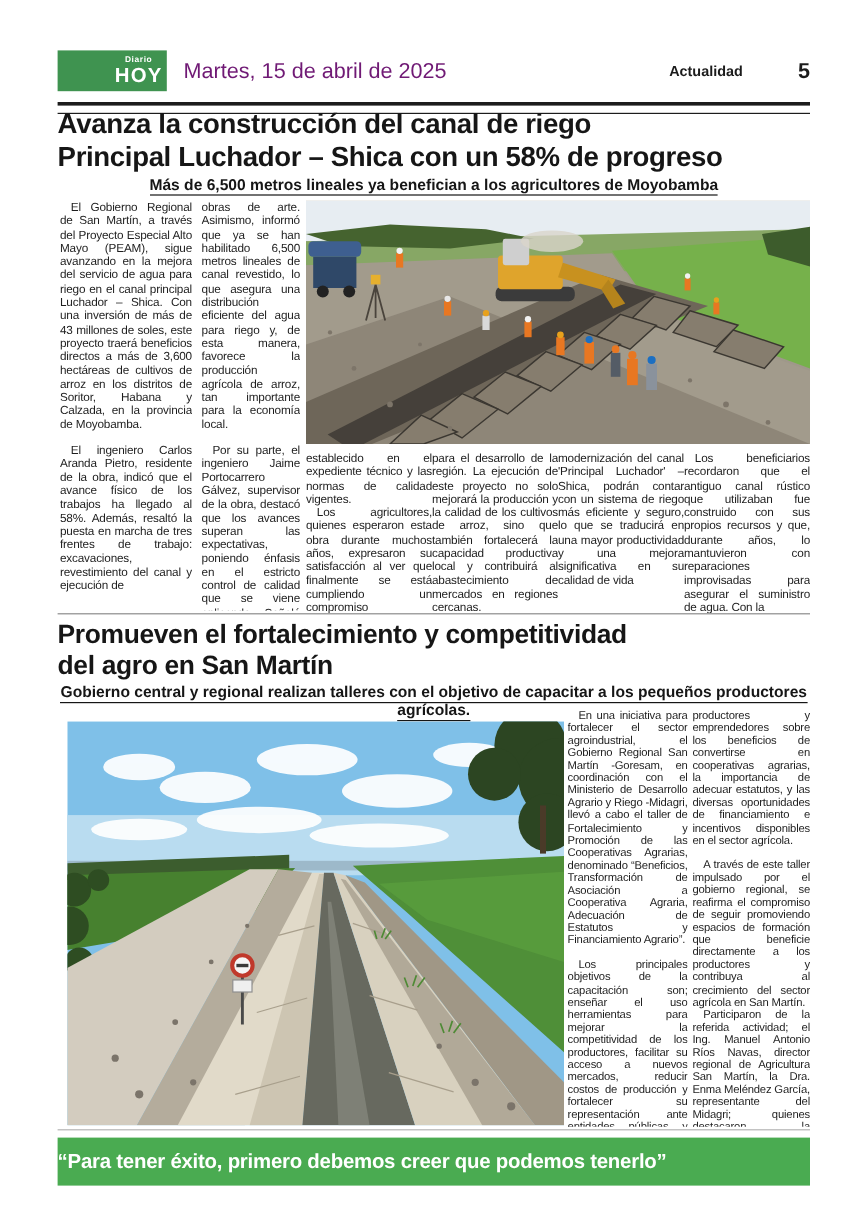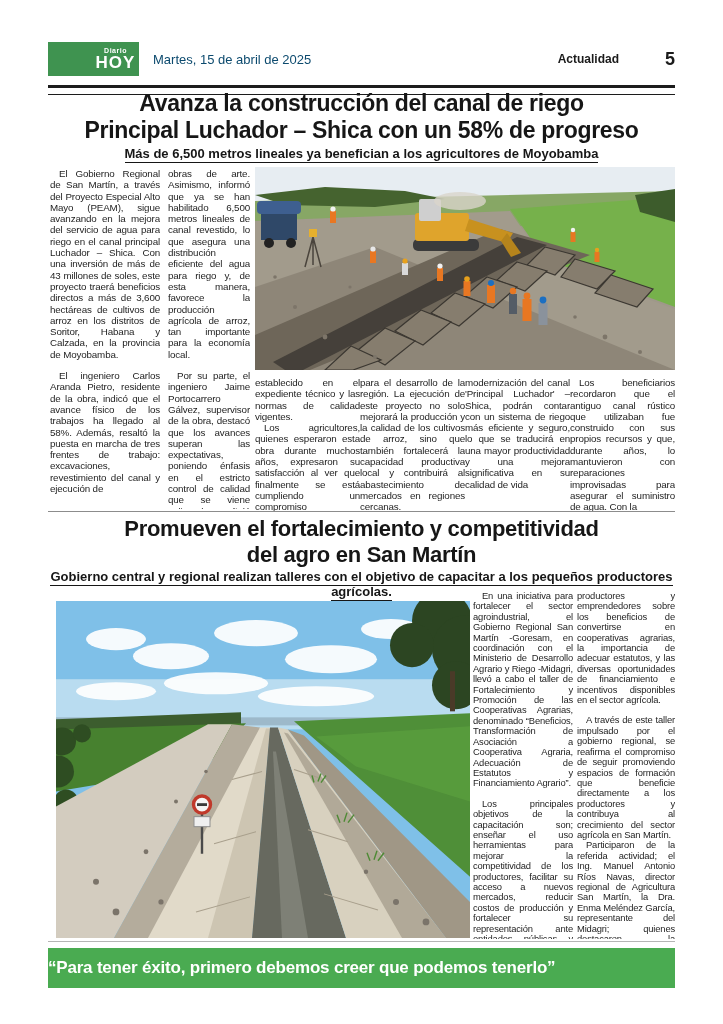--- a/index.html
+++ b/index.html
@@ -5,28 +5,28 @@
   html,body{margin:0;padding:0;background:#ffffff;}
   .page{position:relative;width:723px;height:1024px;background:#fff;overflow:hidden;
         font-family:"Liberation Sans",sans-serif;color:#1e1e1e;}
   
   .header{position:absolute;left:48px;right:48px;top:40px;height:38px;
           display:flex;align-items:center;}
   .logo{width:47px;height:34px;background:#3f9350;color:#fff;display:flex;
         flex-direction:column;align-items:center;justify-content:center;line-height:1;padding-left:44px;}
   .logo .tiny{font-size:7px;font-weight:bold;letter-spacing:.5px;}
   .logo .big{font-size:17px;font-weight:900;letter-spacing:1px;}
-  .date{margin-left:14px;font-size:13px;color:#0c4a6e;}
+  .date{margin-left:14px;font-size:18px;color:#701a75;}
   .hspacer{flex:1;}
   .section{font-size:12px;font-weight:bold;color:#1b1b1b;}
   .pagenum{font-size:18px;font-weight:bold;margin-left:46px;color:#1b1b1b;}
   .rule-double{position:absolute;left:48px;right:48px;top:85px;height:6px;
                border-top:3px solid #1c1c1c;border-bottom:1px solid #1c1c1c;}
   
-  .headline{position:absolute;left:48px;right:48px;text-align:center;
+  .headline{position:absolute;left:48px;right:48px;
             font-weight:bold;color:#161616;letter-spacing:-0.3px;}
   .h1a{top:90px;font-size:23px;line-height:27px;}
   .h2a{top:516px;font-size:22px;line-height:26px;}
   .subhead{position:absolute;left:48px;right:48px;text-align:center;font-weight:bold;
            font-size:13px;color:#161616;}
   .subhead span{border-bottom:1.5px solid #161616;padding-bottom:1px;margin-top:27px;}
   .sh1{top:146px;}
   .sh2{top:569px;}
   
   .bcol{position:absolute;text-align:justify;overflow:hidden;

